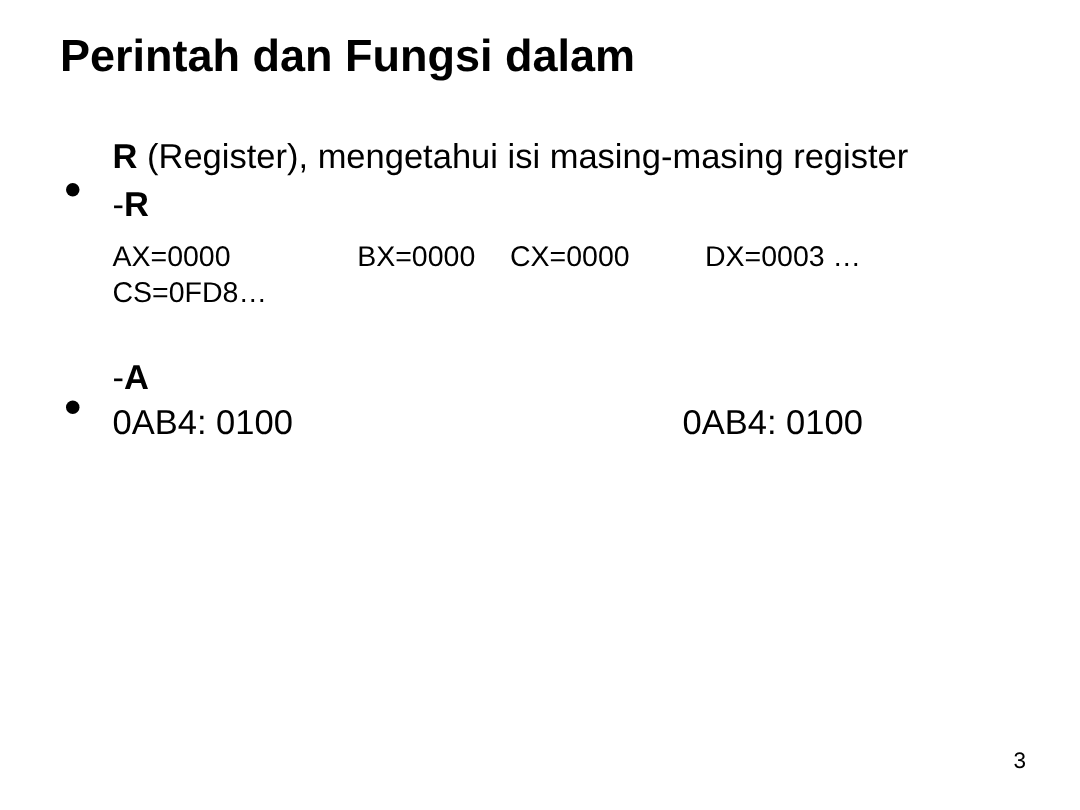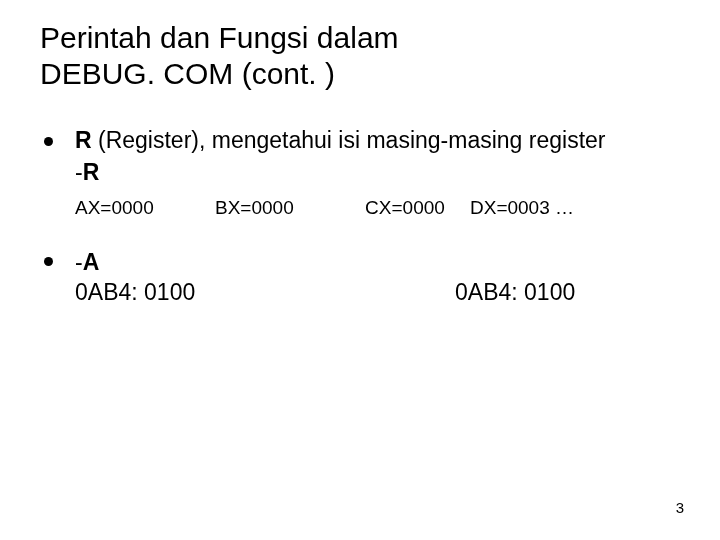--- a/index.html
+++ b/index.html
@@ -13,27 +13,27 @@
   }
   .slide {
     box-sizing: border-box;
     width: 720px;
     height: 540px;
     padding: 20px 40px 20px 40px;
     position: relative;
   }
   .title {
     font-size: 30px;
-    font-weight: normal;
+    font-weight: bold;
     line-height: 1.2;
     margin-bottom: 34px;
   }
   .bullet-item {
     display: flex;
-    align-items: flex-start;
+    align-items: center;
     margin-bottom: 6px;
   }
   .bullet-dot {
     width: 9px;
     height: 9px;
     background: #000;
     border-radius: 50%;
     flex: none;
     margin-top: 11px;
     margin-right: 22px;
@@ -51,22 +51,22 @@
     margin-left: 35px;
     margin-top: 8px;
     font-size: 19px;
     line-height: 1.3;
     margin-bottom: 26px;
   }
   .reg-row {
     display: flex;
   }
   .reg-cell-1 { width: 140px; }
-  .reg-cell-2 { width: 125px; }
-  .reg-cell-3 { width: 130px; text-align: center; }
+  .reg-cell-2 { width: 125px; text-align: center; }
+  .reg-cell-3 { width: 130px; }
   .reg-cell-4 { flex: 1; }
   .asm-block {
     margin-top: 2px;
   }
   .asm-row {
     display: flex;
   }
   .asm-col-1 { width: 380px; }
   .asm-col-2 { flex: 1; }
   .page-num {
@@ -77,21 +77,20 @@
   }
   b { font-weight: bold; }
 </style>
 </head>
 <body>
 
 <div class="slide">
 
   <div class="title">
     <span>Perintah dan Fungsi dalam</span><br>
-    <span>DEBUG. COM  (cont. )</span>
   </div>
 
   <div class="bullet-item">
     <div class="bullet-dot"></div>
     <div class="bullet-body">
       <span>
         <b>R</b><span> (Register), mengetahui isi masing-masing register</span>
       </span>
       <div class="minus-r">
         <span>-</span><b>R</b>
@@ -100,20 +99,21 @@
   </div>
 
   <div class="reg-block">
     <div class="reg-row">
       <div class="reg-cell-1">AX=0000</div>
       <div class="reg-cell-2">BX=0000</div>
       <div class="reg-cell-3">CX=0000</div>
       <div class="reg-cell-4">DX=0003  …</div>
     </div>
     <div class="reg-row">
+      <div class="reg-cell-4">CS=0FD8…</div>
     </div>
   </div>
 
   <div class="bullet-item">
     <div class="bullet-dot"></div>
     <div class="bullet-body">
       <div class="asm-block">
         <div class="asm-row">
           <div class="asm-col-1">
             <span>-</span><b>A</b>

